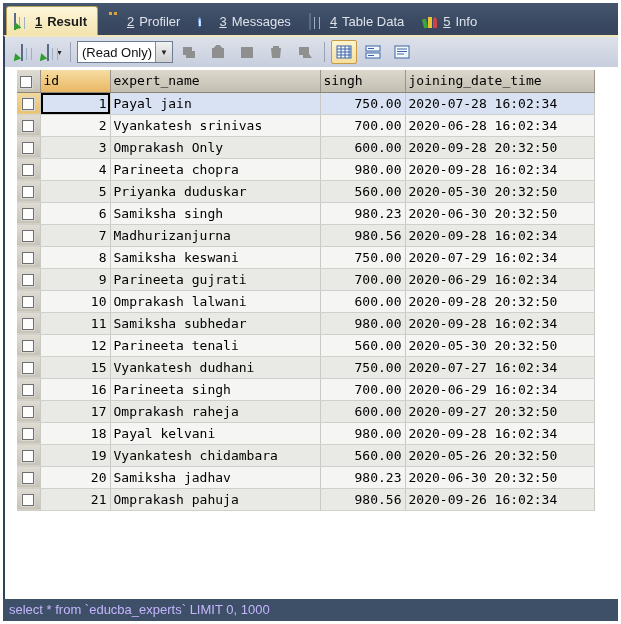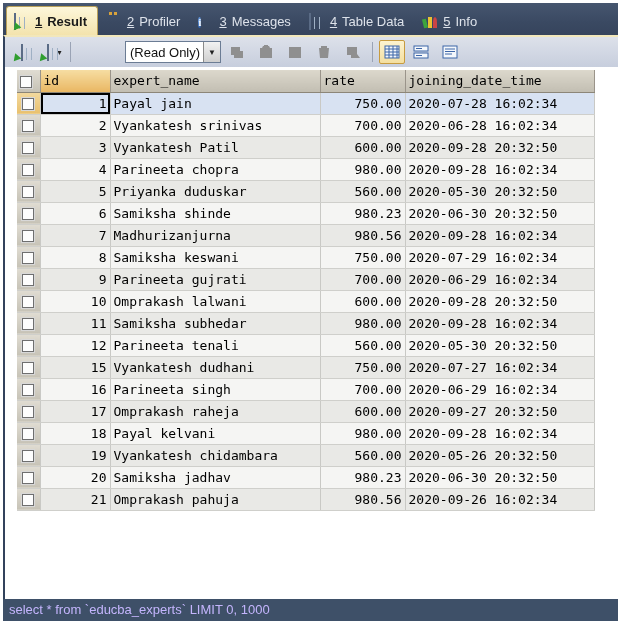--- a/index.html
+++ b/index.html
@@ -13,21 +13,21 @@
   .tab .tnum { text-decoration:underline; }
   .tab.active { background:linear-gradient(#fdf7da,#f3e3ad); color:#1a1a1a; font-weight:bold; height:29px;
                 border:1px solid #b9a05a; border-bottom:none; }
   .ticon { width:16px; height:15px; display:inline-block; position:relative; flex-shrink:0; }
 
   
   .toolbar { height:32px; background:linear-gradient(#dde1ea,#c7cedd); border-top:2px solid #f2e7bb;
              border-left:2px solid #32425c; display:flex; align-items:center; padding:0 4px; gap:3px; flex-shrink:0; }
   .tbtn { width:26px; height:24px; border:none; background:transparent; display:flex; align-items:center; justify-content:center; gap:1px; }
   .sep { width:1px; height:20px; background:#9aa3b5; margin:0 3px; }
-  .combo { width:96px; height:22px; background:#ffffff; border:1px solid #6b7c94; display:flex; align-items:center; font-size:13px; color:#111;margin-left:48px; }
+  .combo { width:96px; height:22px; background:#ffffff; border:1px solid #6b7c94; display:flex; align-items:center; font-size:13px; color:#111; }
   .combo .cval { flex:1; padding-left:4px; white-space:nowrap; overflow:hidden; }
   .combo .cbtn { width:17px; height:20px; background:linear-gradient(#f2f2f2,#cfcfcf); border-left:1px solid #8a8a8a;
                  display:flex; align-items:center; justify-content:center; font-size:8px; color:#222; }
   .gicon { fill:#8f8f8f; }
   .viewbtn { width:26px; height:24px; display:flex; align-items:center; justify-content:center; border:1px solid transparent; background:transparent; }
   .viewbtn.active { background:linear-gradient(#fdf3cf,#f4dfa0); border:1px solid #c79b3f; border-radius:2px; }
 
   
   .gridarea { flex:1; background:#ffffff; border-left:2px solid #32425c; padding:3px 0 0 12px; overflow:hidden; }
   table.grid { border-collapse:collapse; table-layout:fixed; width:577px; font-family:"DejaVu Sans Mono",monospace; font-size:13px; color:#000; }
@@ -166,21 +166,21 @@
           <col style="width:70px">
           <col style="width:210px">
           <col style="width:85px">
           <col style="width:189px">
       </colgroup>
       <thead>
         <tr>
           <th class="rowhdr"><span class="cb"></span></th>
           <th class="sel">id</th>
           <th>expert_name</th>
-          <th>rate</th>
+          <th>singh</th>
           <th>joining_date_time</th>
         </tr>
       </thead>
       <tbody>
   <tr class="selected">
     <td class="rowhdr"><span class="cb"></span></td>
     <td class="num focuscell">1</td>
     <td>Payal jain</td>
     <td class="rate">750.00</td>
     <td>2020-07-28 16:02:34</td>
@@ -190,21 +190,21 @@
     <td class="rowhdr"><span class="cb"></span></td>
     <td class="num">2</td>
     <td>Vyankatesh srinivas</td>
     <td class="rate">700.00</td>
     <td>2020-06-28 16:02:34</td>
   </tr>
 
   <tr class="alt">
     <td class="rowhdr"><span class="cb"></span></td>
     <td class="num">3</td>
-    <td>Vyankatesh Patil</td>
+    <td>Omprakash Only</td>
     <td class="rate">600.00</td>
     <td>2020-09-28 20:32:50</td>
   </tr>
 
   <tr>
     <td class="rowhdr"><span class="cb"></span></td>
     <td class="num">4</td>
     <td>Parineeta chopra</td>
     <td class="rate">980.00</td>
     <td>2020-09-28 16:02:34</td>
@@ -214,21 +214,21 @@
     <td class="rowhdr"><span class="cb"></span></td>
     <td class="num">5</td>
     <td>Priyanka duduskar</td>
     <td class="rate">560.00</td>
     <td>2020-05-30 20:32:50</td>
   </tr>
 
   <tr>
     <td class="rowhdr"><span class="cb"></span></td>
     <td class="num">6</td>
-    <td>Samiksha shinde</td>
+    <td>Samiksha singh</td>
     <td class="rate">980.23</td>
     <td>2020-06-30 20:32:50</td>
   </tr>
 
   <tr class="alt">
     <td class="rowhdr"><span class="cb"></span></td>
     <td class="num">7</td>
     <td>Madhurizanjurna</td>
     <td class="rate">980.56</td>
     <td>2020-09-28 16:02:34</td>

